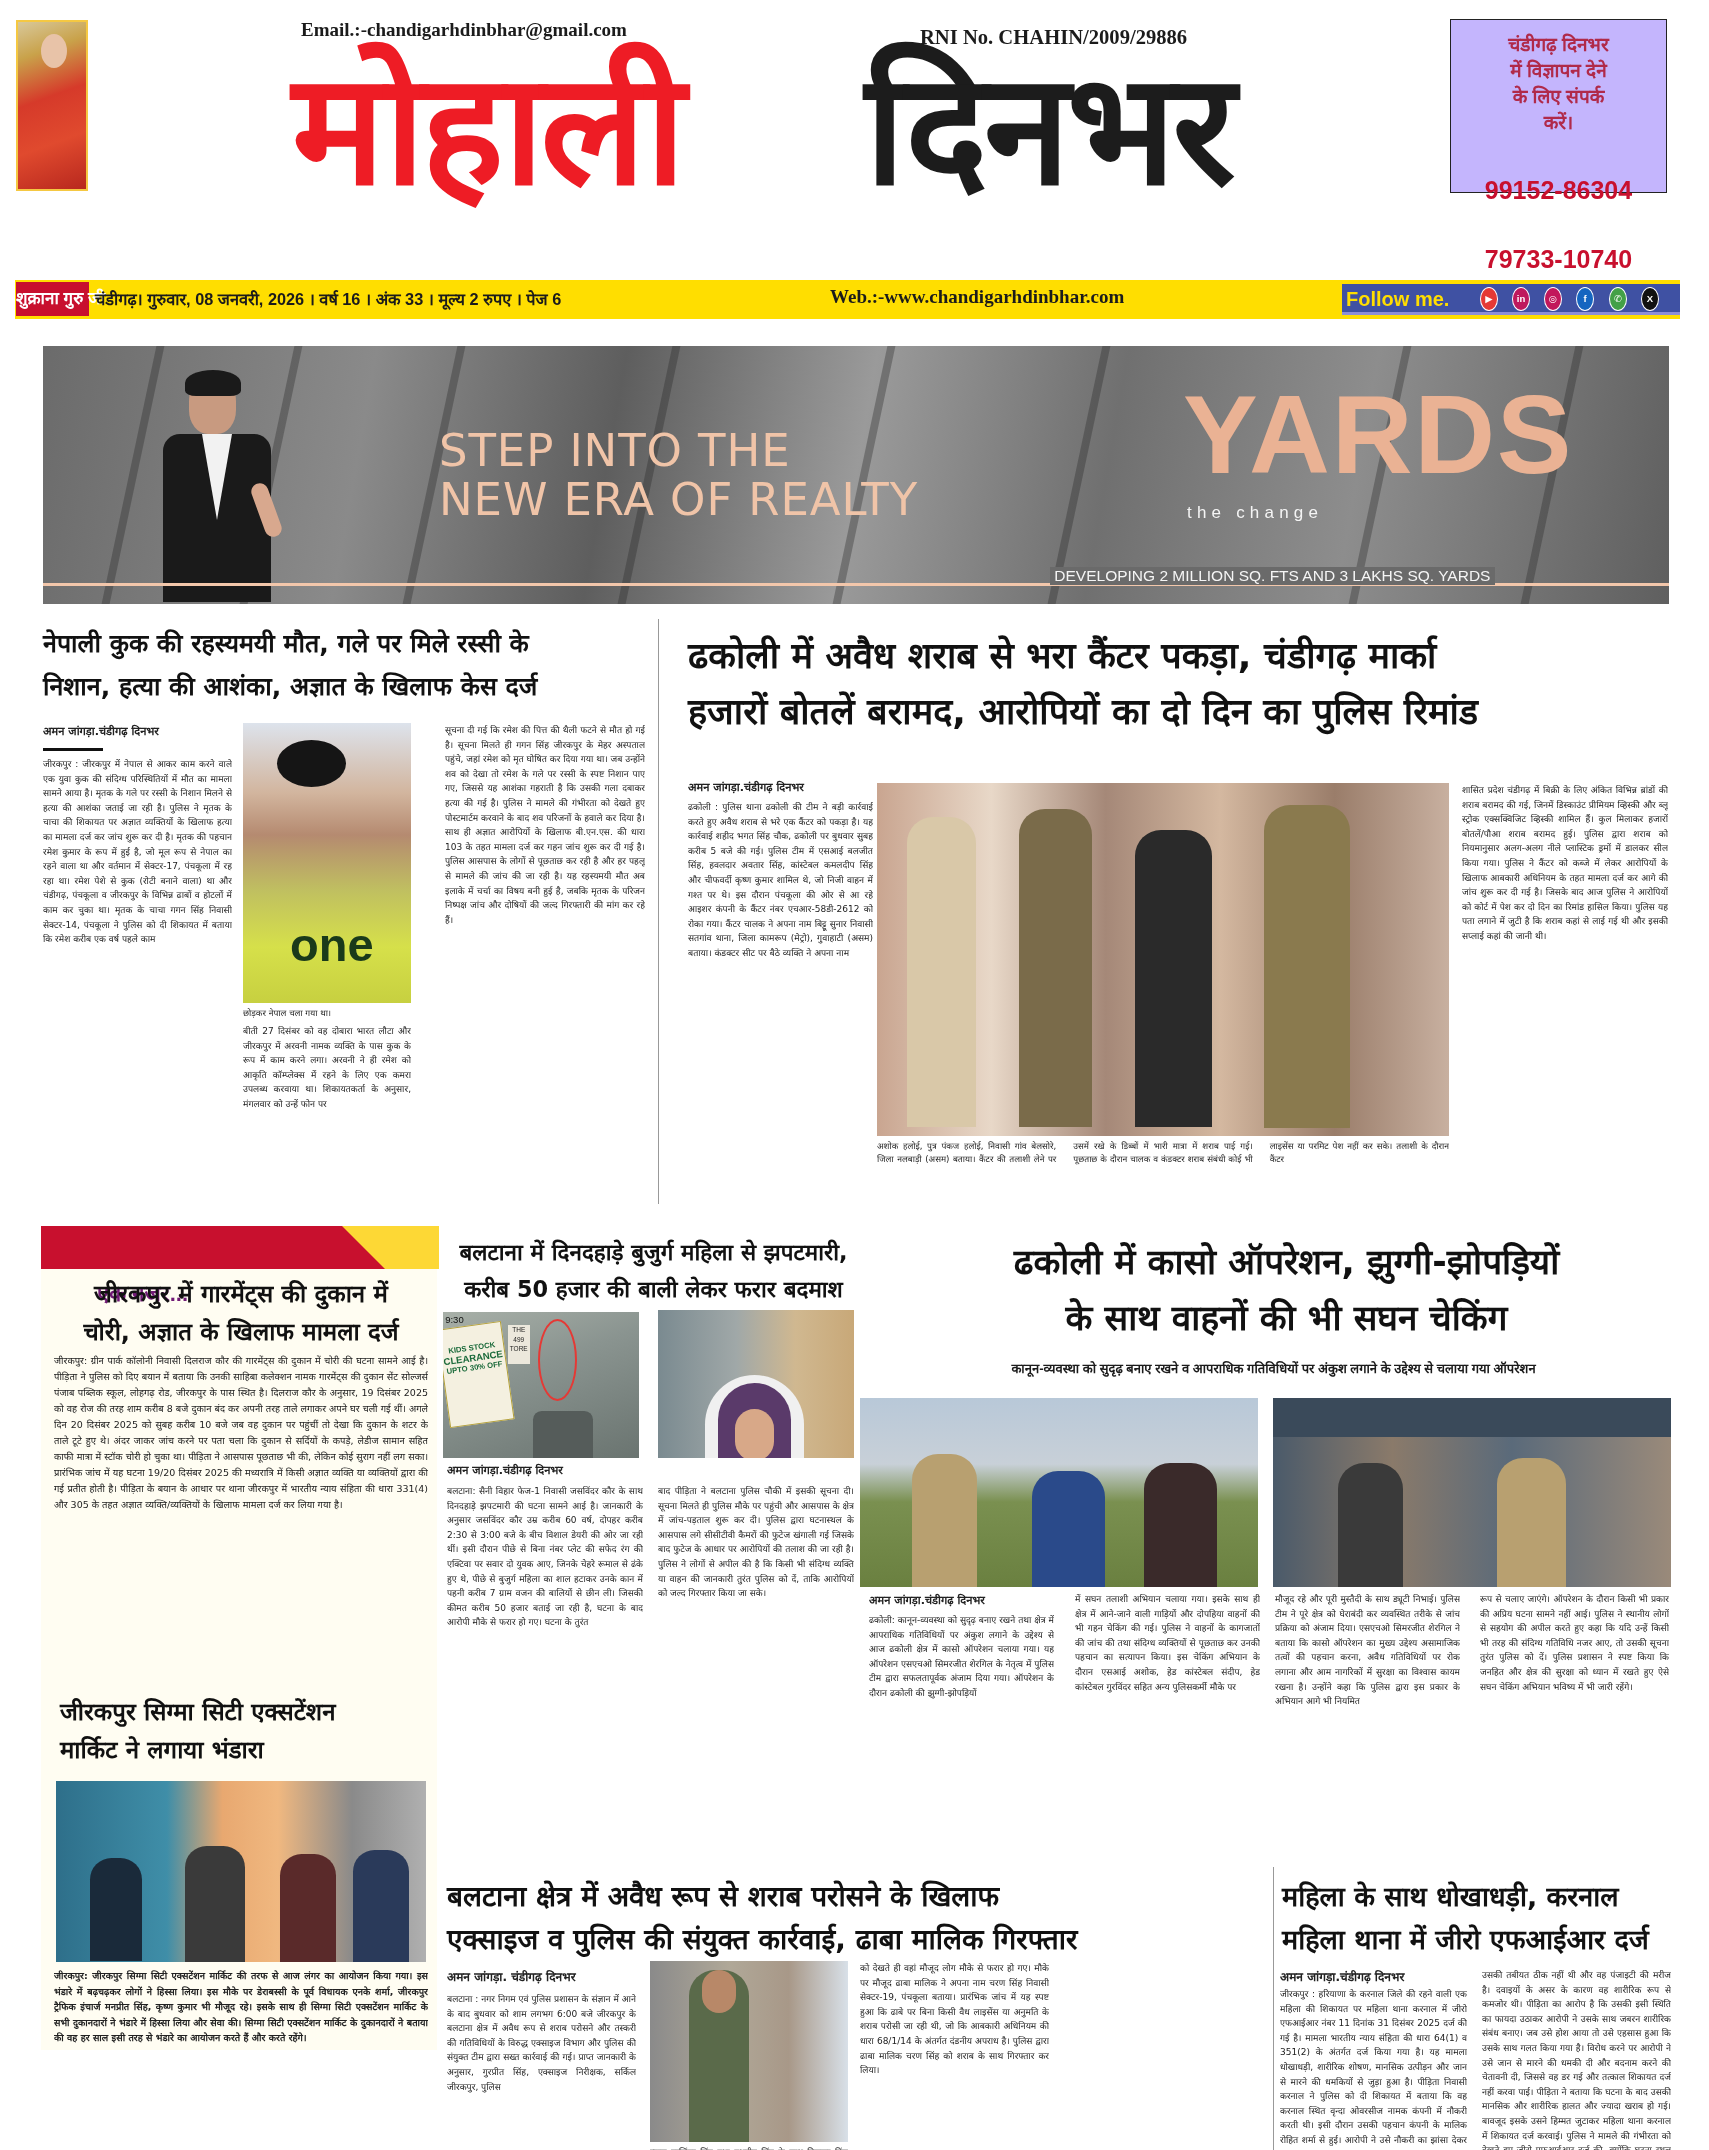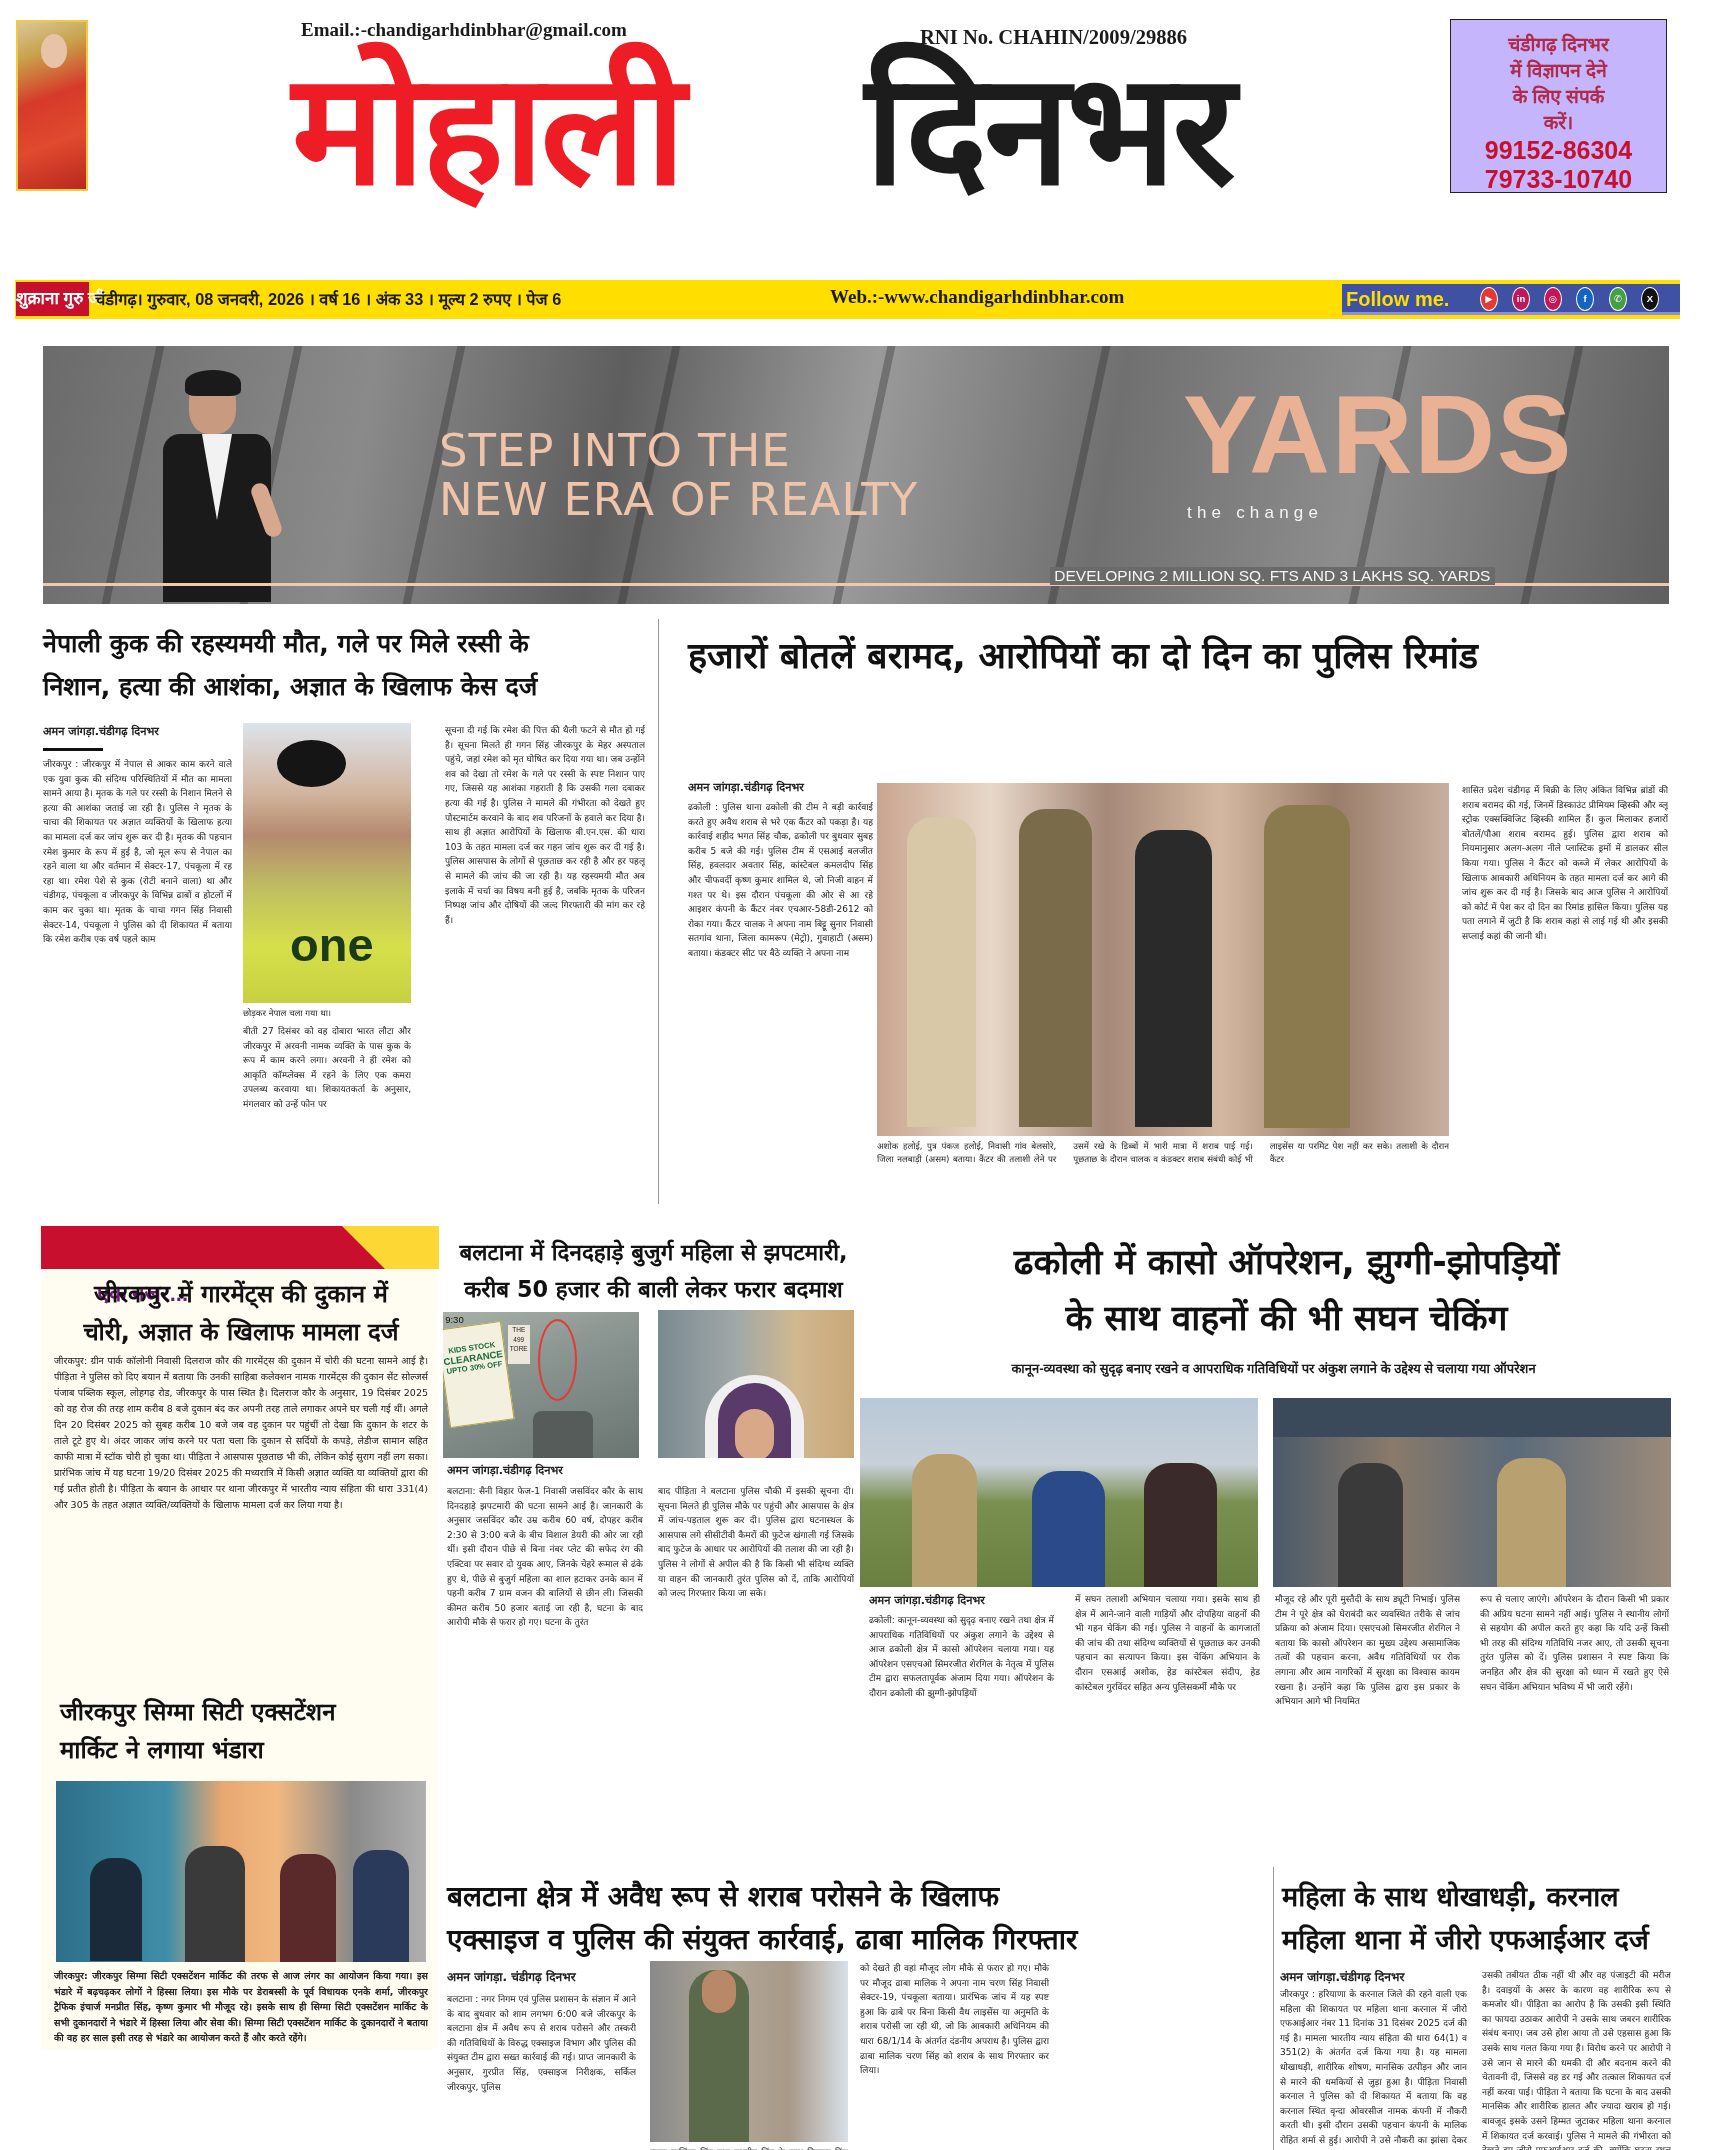--- a/index.html
+++ b/index.html
@@ -15,21 +15,21 @@
   .caption { font-family: "DejaVu Sans", sans-serif; font-size: 8.6px; line-height: 13px; color: #222; text-align: justify; }
   .guru-frame { left: 16px; top: 20px; width: 72px; height: 171px; border: 2.2px solid #f5c842; background: linear-gradient(160deg,#d8c89a 0%,#c9a24a 20%,#d63a2a 45%,#e04a2e 70%,#b8281e 100%); }
   .guru-head { left: 41px; top: 34px; width: 26px; height: 34px; border-radius: 50%; background: #e8c3a8; }
   .email { left: 301px; top: 19.4px; font-size: 19px; font-weight: bold; white-space: nowrap; }
   .rni { left: 920px; top: 26px; font-size: 20.6px; font-weight: bold; white-space: nowrap; }
   .logo { top: 52px; font-family: "DejaVu Sans", sans-serif; font-weight: bold; font-size: 155px; line-height: 1; white-space: nowrap; letter-spacing: -3.4px; }
   .logo-red { left: 292px; color: #ee1c25; }
   .logo-black { left: 865px; color: #1c1c1c; }
   .ad-box-inner { position:absolute; left: 1450px; top: 19.4px; width: 217px; height: 174px; border: 1.7px solid #222; background:#c4b5fd; text-align: center; }
   .ad-text { color: #b02a4a; font-weight: bold; font-size: 19px; line-height: 26px; margin-top: 12px; }
-  .ad-phone { color: #c8102e; font-weight: bold; font-size: 25px; line-height: 29px; font-family: "Liberation Sans", sans-serif; }
+  .ad-phone { color: #c8102e; font-weight: bold; font-size: 25px; line-height: 29px; font-family: "Liberation Sans", sans-serif; margin-top: 40px; }
 
   .dateline-bar { left: 15px; top: 280px; width: 1665px; height: 39px; background: #ffde00; }
   .shukrana { left: 16px; top: 282px; width: 73px; height: 34px; background: #c8102e; color: #fff; font-weight: bold; font-size: 17px; line-height: 34px; text-align: center; white-space: nowrap; }
   .dateline { left: 95px; top: 282px; height: 34px; line-height: 34px; font-size: 16.3px; font-weight: bold; white-space: nowrap; color:#1b1b1b; }
   .weburl { left: 830px; top: 280px; height: 34px; line-height: 34px; font-size: 19px; font-weight: bold; white-space: nowrap; }
   .follow-box { left: 1342px; top: 284px; width: 338px; height: 31px; background: #3f51a3; border-bottom: 3.4px solid #8e8fd6; }
   .follow-label { left: 1346px; top: 285px; font-size: 20px; font-weight: bold; color: #ffde00; line-height: 29px; white-space: nowrap; }
   .social { position: absolute; top: 287px; width: 18px; height: 24px; border-radius: 50%; border: 1.3px solid #fff; color: #fff; font-size: 9.5px; font-weight: bold; text-align: center; line-height: 21.5px; }
 
   
@@ -123,20 +123,21 @@
 <div class="photo" style="left:243px;top:723px;width:168px;height:280px;background:linear-gradient(180deg,#dde3ec 0%,#d2b59e 25%,#b58a70 40%,#c0c060 60%,#d6e04a 80%,#c7d040 100%);">
   <div style="position:absolute;left:34px;top:17px;width:69px;height:47px;border-radius:50%;background:#151515;"></div>
   <div style="position:absolute;left:47px;top:194px;font-size:47px;font-weight:bold;color:#1a3a1a;font-family:'Liberation Sans',sans-serif;">one</div>
 </div>
 <div class="abs caption" style="left:243px;top:1007px;width:168px;">छोड़कर नेपाल चला गया था।</div>
 <div class="abs body-text" style="left:243px;top:1024px;width:168px;height:206px;overflow:hidden;">बीती 27 दिसंबर को वह दोबारा भारत लौटा और जीरकपुर में अरवनी नामक व्यक्ति के पास कुक के रूप में काम करने लगा। अरवनी ने ही रमेश को आकृति कॉम्प्लेक्स में रहने के लिए एक कमरा उपलब्ध करवाया था। शिकायतकर्ता के अनुसार, मंगलवार को उन्हें फोन पर</div>
 <div class="abs body-text" style="left:445px;top:723px;width:200px;height:508px;overflow:hidden;">सूचना दी गई कि रमेश की पित्त की थैली फटने से मौत हो गई है। सूचना मिलते ही गगन सिंह जीरकपुर के मेहर अस्पताल पहुंचे, जहां रमेश को मृत घोषित कर दिया गया था। जब उन्होंने शव को देखा तो रमेश के गले पर रस्सी के स्पष्ट निशान पाए गए, जिससे यह आशंका गहराती है कि उसकी गला दबाकर हत्या की गई है। पुलिस ने मामले की गंभीरता को देखते हुए पोस्टमार्टम करवाने के बाद शव परिजनों के हवाले कर दिया है। साथ ही अज्ञात आरोपियों के खिलाफ बी.एन.एस. की धारा 103 के तहत मामला दर्ज कर गहन जांच शुरू कर दी गई है। पुलिस आसपास के लोगों से पूछताछ कर रही है और हर पहलू से मामले की जांच की जा रही है। यह रहस्यमयी मौत अब इलाके में चर्चा का विषय बनी हुई है, जबकि मृतक के परिजन निष्पक्ष जांच और दोषियों की जल्द गिरफ्तारी की मांग कर रहे हैं।</div>
 <div class="col-rule" style="left:658px;top:619px;height:585px;"></div>
 
 <div class="abs hd" style="left:688px;top:628px;width:989px;font-size:36px;line-height:56px;">
+  <div>ढकोली में अवैध शराब से भरा कैंटर पकड़ा, चंडीगढ़ मार्का</div>
   <div>हजारों बोतलें बरामद, आरोपियों का दो दिन का पुलिस रिमांड</div>
 </div>
 <div class="abs byline" style="left:688px;top:779px;font-size:11.2px;">अमन जांगड़ा.चंडीगढ़ दिनभर</div>
 <div class="abs body-text" style="left:688px;top:800px;width:185px;height:404px;overflow:hidden;">ढकोली : पुलिस थाना ढकोली की टीम ने बड़ी कार्रवाई करते हुए अवैध शराब से भरे एक कैंटर को पकड़ा है। यह कार्रवाई शहीद भगत सिंह चौक, ढकोली पर बुधवार सुबह करीब 5 बजे की गई। पुलिस टीम में एसआई बलजीत सिंह, हवलदार अवतार सिंह, कांस्टेबल कमलदीप सिंह और चीफवर्दी कृष्ण कुमार शामिल थे, जो निजी वाहन में गश्त पर थे। इस दौरान पंचकूला की ओर से आ रहे आइशर कंपनी के कैंटर नंबर एचआर-58डी-2612 को रोका गया। कैंटर चालक ने अपना नाम बिट्टू सुनार निवासी सतगांव थाना, जिला कामरूप (मेट्रो), गुवाहाटी (असम) बताया। कंडक्टर सीट पर बैठे व्यक्ति ने अपना नाम</div>
 <div class="photo" style="left:877px;top:783px;width:572px;height:353px;background:linear-gradient(90deg,#c9a590 0%,#e8d8c8 20%,#a58878 40%,#d4b8a0 60%,#9a7d6a 80%,#c8b0a0 100%);">
   <div style="position:absolute;left:30px;top:34px;width:69px;height:310px;background:#d9c8a8;border-radius:26px 26px 0 0;"></div>
   <div style="position:absolute;left:142px;top:26px;width:73px;height:318px;background:#7a6b4a;border-radius:26px 26px 0 0;"></div>
   <div style="position:absolute;left:258px;top:47px;width:77px;height:297px;background:#2a2a2a;border-radius:26px 26px 0 0;"></div>
   <div style="position:absolute;left:387px;top:21.5px;width:86px;height:323px;background:#8a7a4e;border-radius:26px 26px 0 0;"></div>
 </div>

